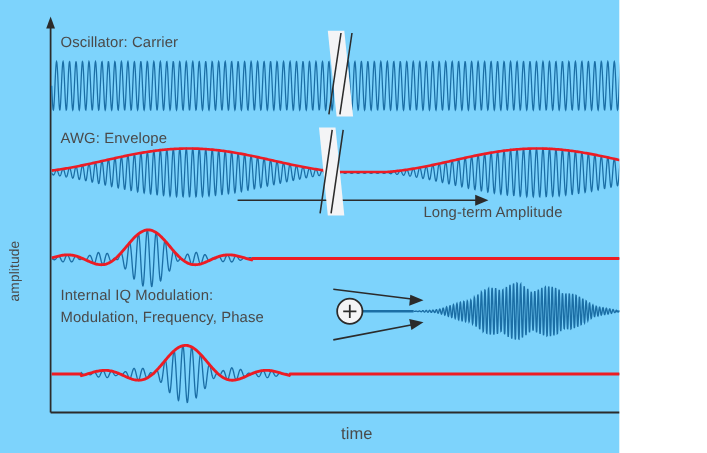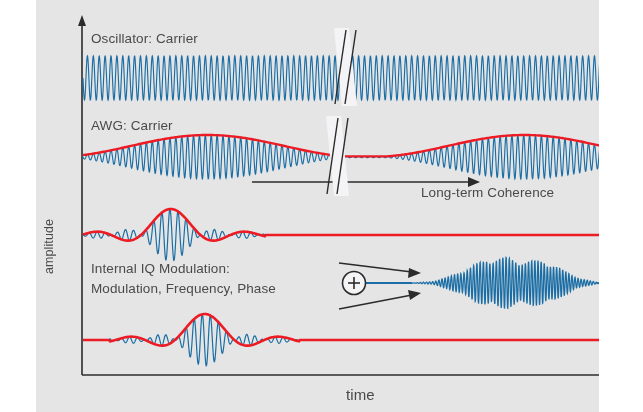--- a/index.html
+++ b/index.html
@@ -4,24 +4,23 @@
 <style>
   html, body {
     margin: 0;
     padding: 0;
     background: #ffffff;
   }
   #figure {
     position: relative;
     width: 563px;
     height: 412px;
-    background: #e5e5e5;
+    background: #7dd3fc;
     overflow: hidden;
     font-family: "Liberation Sans", sans-serif;
-    margin-left: 36px;
   }
   #figure svg.layer {
     position: absolute;
     left: 0;
     top: 0;
     width: 643px;
     height: 412px;
   }
   .lbl {
     position: absolute;
@@ -112,20 +111,20 @@
       <polygon points="385,293 372,290 374,300" fill="#2b2b2b"></polygon>
     </g>
     <g>
       <circle cx="318" cy="283" r="11.5" fill="#f4f4f6" stroke="#2b2b2b" stroke-width="1.6"></circle>
       <line x1="312" y1="283" x2="324" y2="283" stroke="#2b2b2b" stroke-width="1.6"></line>
       <line x1="318" y1="277" x2="318" y2="289" stroke="#2b2b2b" stroke-width="1.6"></line>
     </g>
   </svg>
 
   <div class="lbl" id="label-oscillator-carrier">Oscillator: Carrier</div>
-  <div class="lbl" id="label-awg-envelope">AWG: Carrier</div>
+  <div class="lbl" id="label-awg-envelope">AWG: Envelope</div>
   <div class="lbl" id="label-iq-line1">Internal IQ Modulation:</div>
   <div class="lbl" id="label-iq-line2">Modulation, Frequency, Phase</div>
-  <div class="lbl" id="label-long-term">Long-term Coherence</div>
+  <div class="lbl" id="label-long-term">Long-term Amplitude</div>
   <div class="lbl" id="label-time">time</div>
   <div class="lbl" id="label-amplitude">amplitude</div>
 
 </div>
 
 </body></html>

